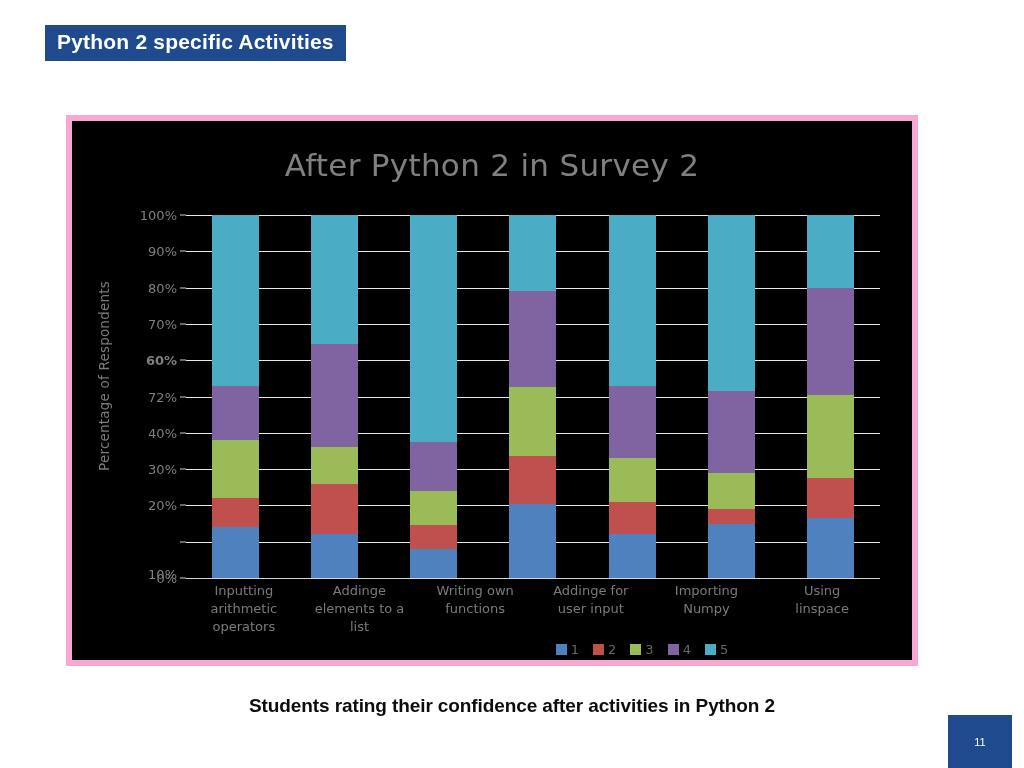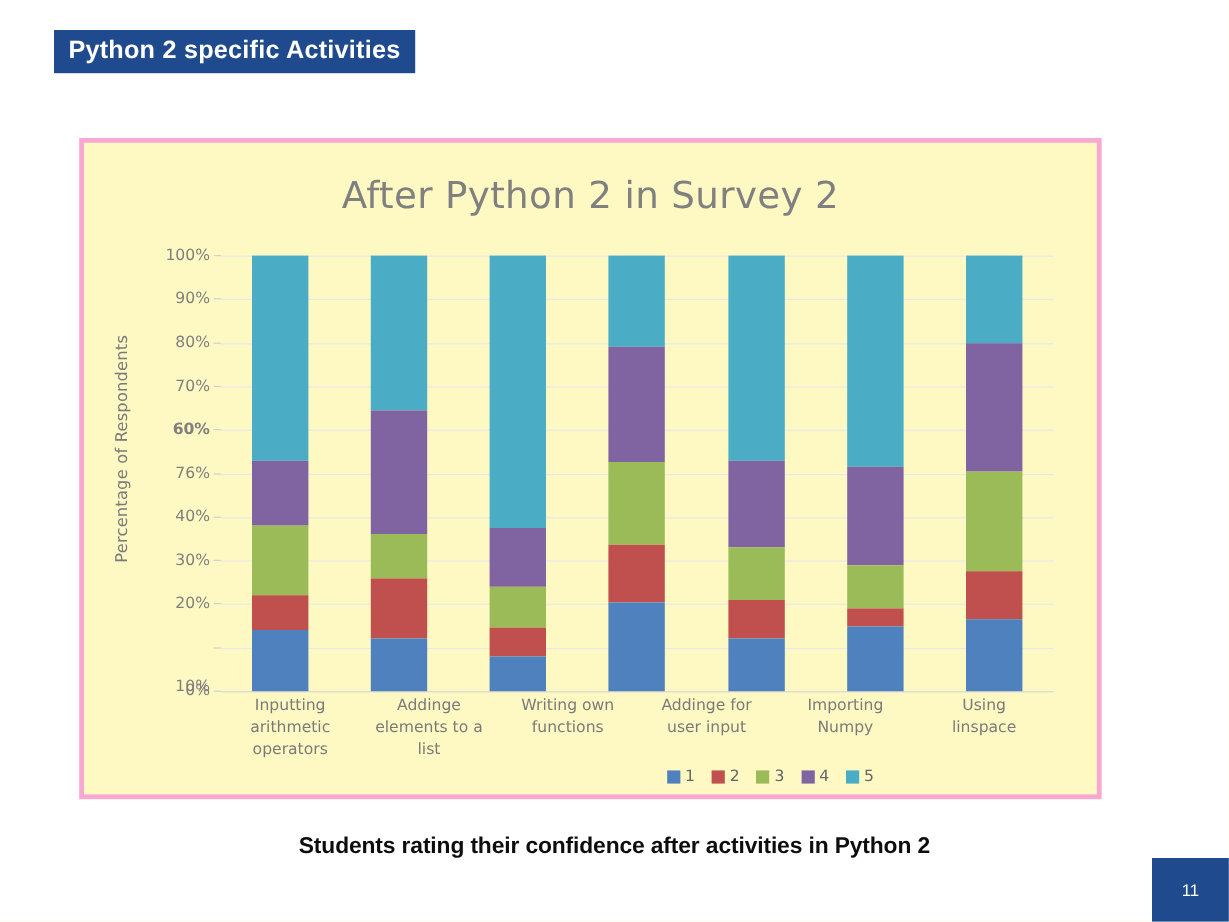--- a/index.html
+++ b/index.html
@@ -29,23 +29,23 @@
     white-space: nowrap;
   }
 
   
   .chart-frame {
     position: absolute;
     left: 66px;
     top: 115px;
     width: 852px;
     height: 551px;
-    border: 4px solid #f9a8d4;
+    border: 6px solid #f9a8d4;
     box-sizing: border-box;
-    background: #fef9c3;
+    background: #000000;
   }
 
   .chart-title {
     position: absolute;
     left: 0;
     top: 26px;
     width: 100%;
     text-align: center;
     font-size: 31px;
     color: #808080;
@@ -176,30 +176,30 @@
     text-align: center;
     font-size: 19px;
     font-weight: bold;
     color: #0d0d0d;
     letter-spacing: -0.1px;
   }
 
   
   .page-number {
     position: absolute;
-    right: 0;
+    right: 12px;
     bottom: 0;
     width: 64px;
     height: 53px;
     background: #1f4b8e;
     color: #ffffff;
     display: flex;
     align-items: center;
     justify-content: center;
-    font-size: 14px;
+    font-size: 11px;
   }
 </style>
 </head>
 <body>
 
 <div class="title-banner">Python 2  specific Activities</div>
 
 <div class="chart-frame">
 
   <div class="chart-title">After Python 2 in Survey 2</div>
@@ -218,21 +218,21 @@
         <div class="ytick-mark" style="top: 20%;"></div>
         <div class="ytick-label" style="top: 20%;">80%</div>
         <div class="gridline" style="top: 30%;"></div>
         <div class="ytick-mark" style="top: 30%;"></div>
         <div class="ytick-label" style="top: 30%;">70%</div>
         <div class="gridline" style="top: 40%;"></div>
         <div class="ytick-mark" style="top: 40%;"></div>
         <div class="ytick-label" style="top: 40%; font-weight: bold;">60%</div>
         <div class="gridline" style="top: 50%;"></div>
         <div class="ytick-mark" style="top: 50%;"></div>
-        <div class="ytick-label" style="top: 50%;">76%</div>
+        <div class="ytick-label" style="top: 50%;">72%</div>
         <div class="gridline" style="top: 60%;"></div>
         <div class="ytick-mark" style="top: 60%;"></div>
         <div class="ytick-label" style="top: 60%;">40%</div>
         <div class="gridline" style="top: 70%;"></div>
         <div class="ytick-mark" style="top: 70%;"></div>
         <div class="ytick-label" style="top: 70%;">30%</div>
         <div class="gridline" style="top: 80%;"></div>
         <div class="ytick-mark" style="top: 80%;"></div>
         <div class="ytick-label" style="top: 80%;">20%</div>
         <div class="gridline" style="top: 90%;"></div>

